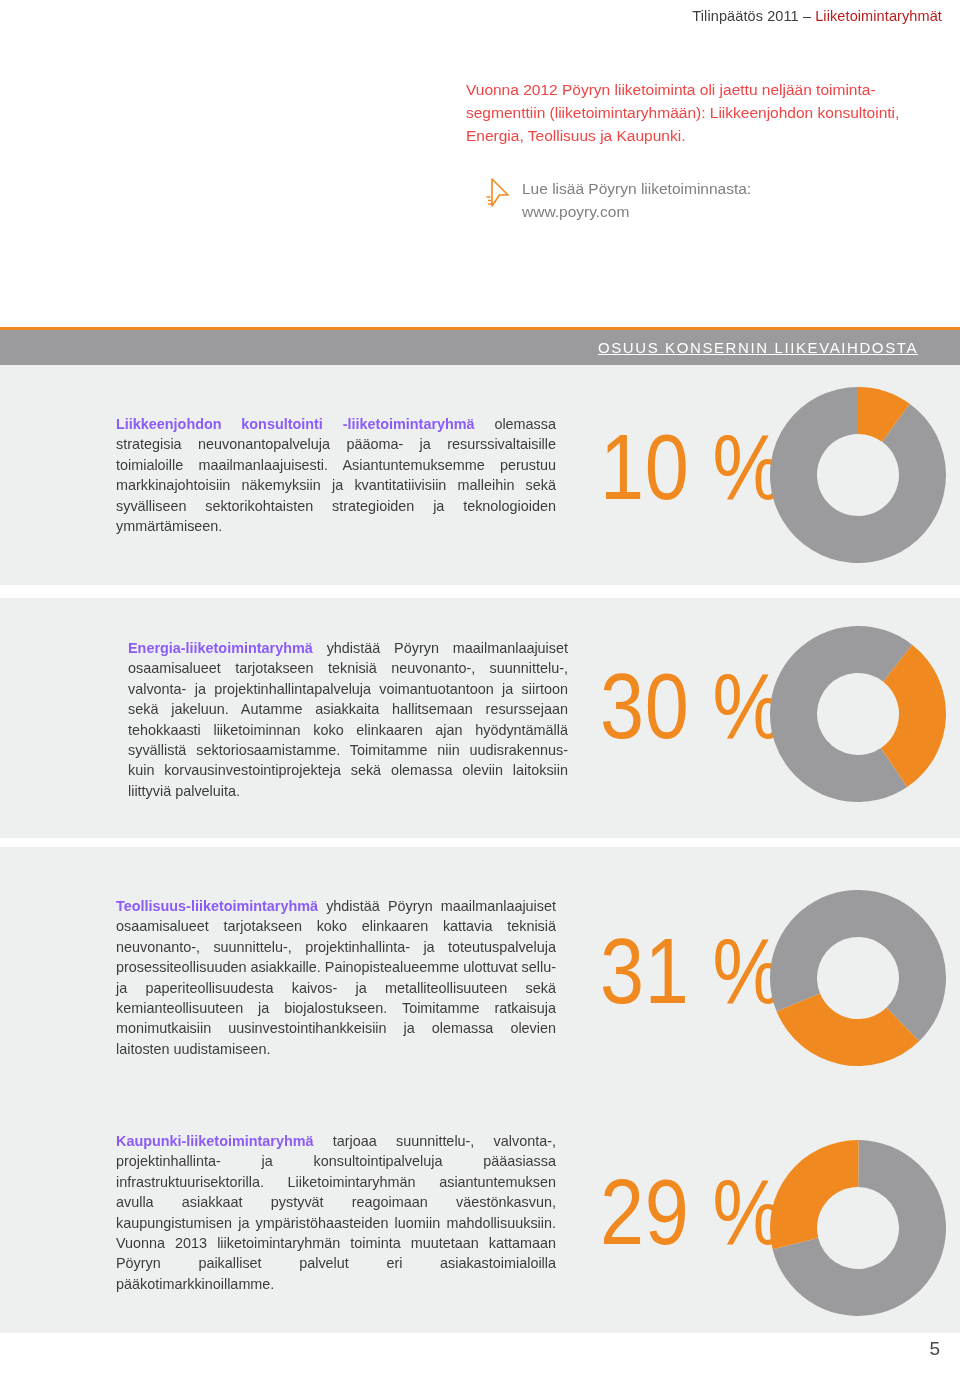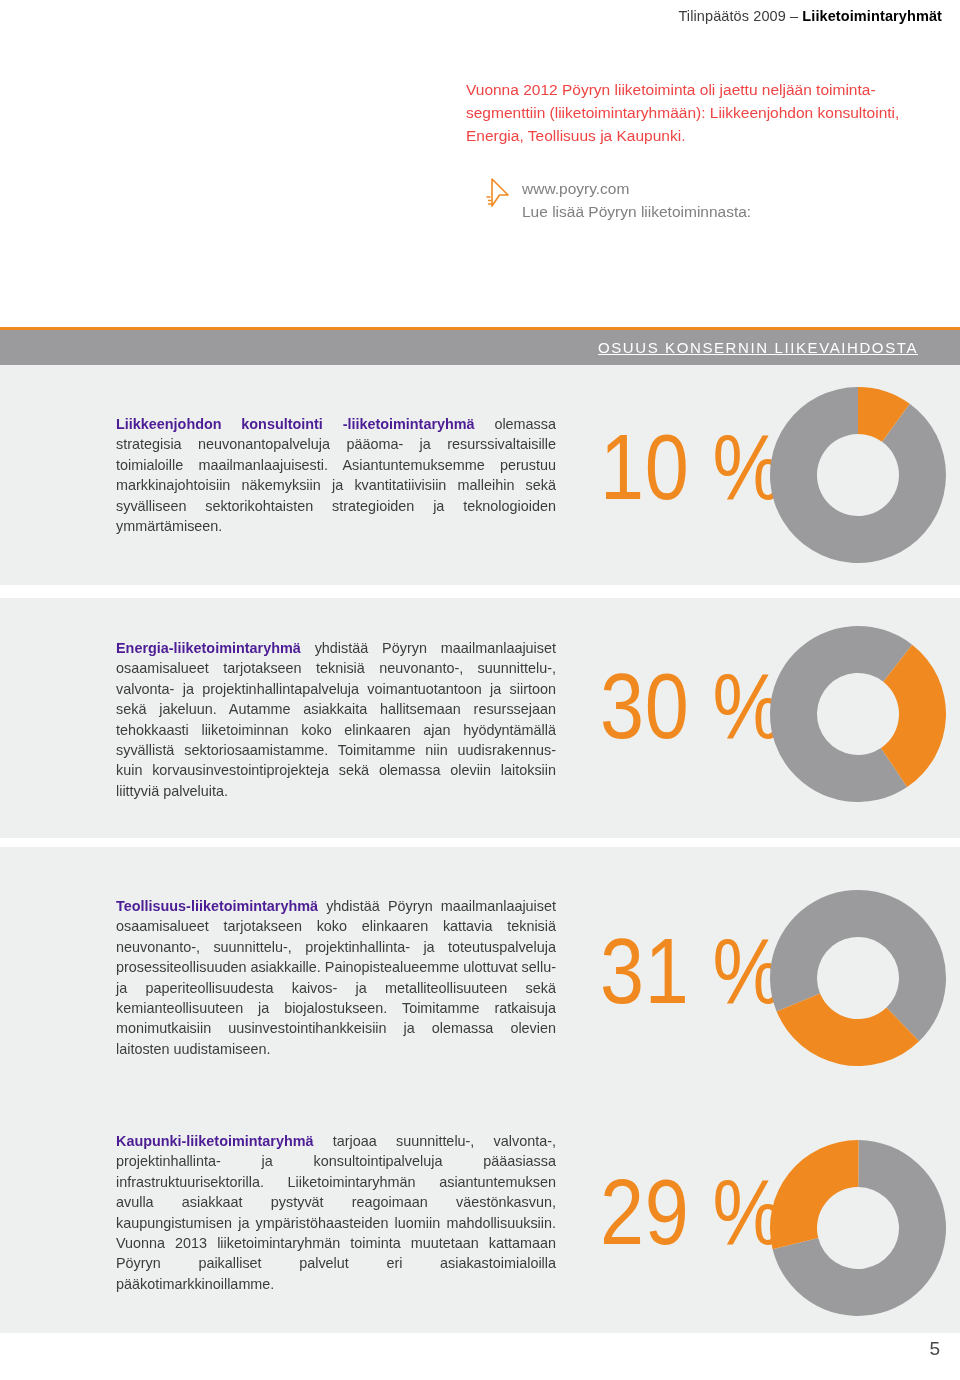--- a/index.html
+++ b/index.html
@@ -24,22 +24,22 @@
   .running-head {
     position: absolute;
     top: 8px;
     right: 18px;
     font-size: 14.5px;
     letter-spacing: 0.1px;
     white-space: nowrap;
     color: #3c3c3c;
   }
   .running-head .rh-accent {
-    color: #000000;
-    font-weight: bold;
+    color: #b91c1c;
+    font-weight: normal;
   }
   .running-head .rh-dash { color: #3c3c3c; }
 
   
   .intro {
     position: absolute;
     left: 466px;
     top: 78px;
     width: 480px;
   }
@@ -105,25 +105,25 @@
   .seg-body {
     position: absolute;
     left: 116px;
     width: 440px;
     font-size: 14.4px;
     line-height: 20.4px;
     color: #3c3c3c;
     text-align: justify;
   }
   .seg-1 .seg-body { top: 49px; }
-  .seg-2 .seg-body { top: 40px; }
+  .seg-2 .seg-body { top: 40px; margin-left: 12px; }
   .seg-3 .seg-body { top: 49px; }
   .seg-4 .seg-body { top: 23px; }
 
-  .seg-body b { font-weight: bold; color: #4c1d95; }
+  .seg-body b { font-weight: bold; color: #8b5cf6; }
 
   
   .pct {
     position: absolute;
     font-family: "Liberation Sans", sans-serif;
     font-size: 92px;
     line-height: 92px;
     font-weight: 300;
     color: #f08a20;
     letter-spacing: 1px;
@@ -155,35 +155,35 @@
     font-size: 19px;
     color: #4a4a4a;
   }
 </style>
 </head>
 <body>
 
 <div class="page">
 
   <div class="running-head">
-    <span>Tilinpäätös 2009</span><span class="rh-dash"> – </span><span class="rh-accent">Liiketoimintaryhmät</span>
+    <span>Tilinpäätös 2011</span><span class="rh-dash"> – </span><span class="rh-accent">Liiketoimintaryhmät</span>
   </div>
 
   <div class="intro">
     <p class="intro-text">Vuonna 2012 Pöyryn liiketoiminta oli jaettu neljään toiminta-segmenttiin (liiketoimintaryhmään): Liikkeenjohdon konsultointi, Energia, Teollisuus ja Kaupunki.</p>
 
     <div class="intro-link-row">
       <span class="cursor-icon">
         <svg viewBox="0 0 26 34" width="26" height="34" aria-hidden="true">
           <path d="M6 31 L6 4 L22 20 L13.5 20 L6 31 Z" fill="none" stroke="#f08a20" stroke-width="1.6" stroke-linejoin="round" stroke-linecap="round"></path>
           <path d="M2.5 25.5 L5 25.5 M2.5 29 L5.5 29 M1 22 L4 22" stroke="#f08a20" stroke-width="1.4" stroke-linecap="round" fill="none"></path>
         </svg>
       </span>
+      <div class="intro-link">Lue lisää Pöyryn liiketoiminnasta:</div>
       <div class="intro-link">www.poyry.com</div>
-      <div class="intro-link">Lue lisää Pöyryn liiketoiminnasta:</div>
     </div>
   </div>
 
   <div class="headbar">
     <div class="headbar-label left">KESKEISET OSAAMISALUEET</div>
     <div class="headbar-label right">OSUUS KONSERNIN LIIKEVAIHDOSTA</div>
   </div>
 
   <div class="segment seg-1">
     <p class="seg-body">

